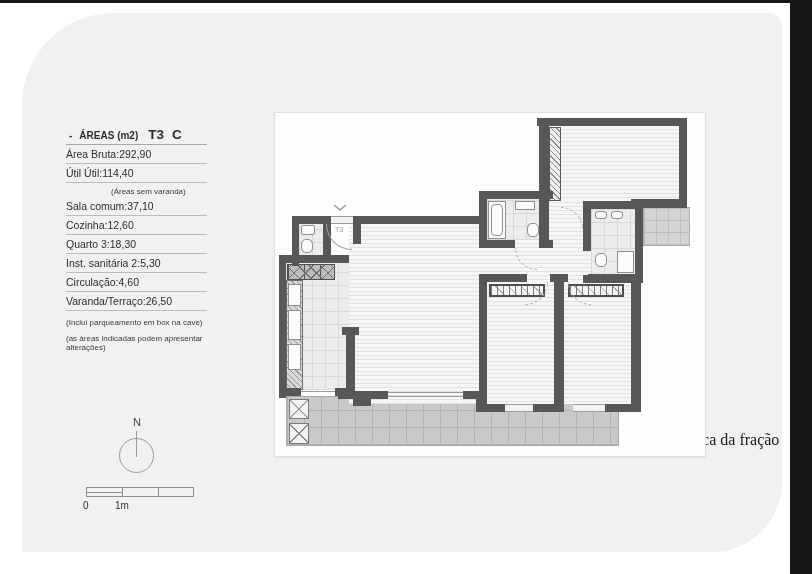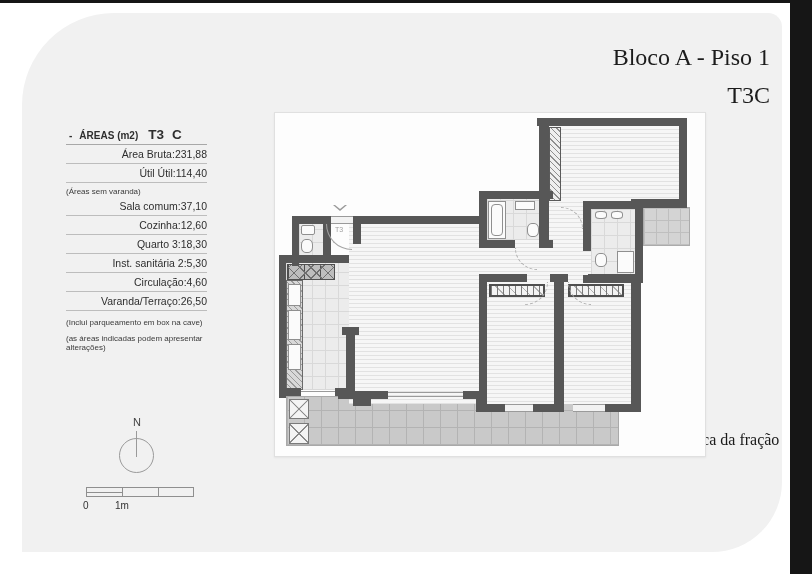--- a/index.html
+++ b/index.html
@@ -18,23 +18,23 @@
                  font-family:"Liberation Serif", serif; color:#1c1c1c; }
   .title-line  { font-size:24px; line-height:38px; }
 
   
   .areas { left:66px; top:127px; width:141px; color:#2e2e2e; }
   .areas-header { display:flex; align-items:baseline; height:18px;
                   border-bottom:1px solid #a8a8a8; font-size:10px; font-weight:bold; }
   .areas-header .dash { margin-right:7px; margin-left:3px; }
   .areas-header .typ  { font-size:13.5px; margin-left:10px; }
   .areas-header .frac { font-size:13.5px; margin-left:8px; }
-  .arow { display:flex; justify-content:flex-end; align-items:center;
+  .arow { display:flex; justify-content:flex-start; align-items:center;
           height:19px; font-size:10.5px; border-bottom:1px solid #bdbdbd; }
-  .anote { font-size:8px; color:#3a3a3a; padding:4px 0 2px 0; height:14px; }
+  .anote { font-size:8px; color:#3a3a3a; padding:4px 0 2px 0; height:14px;margin-left:45px; }
   .afoot { font-size:8px; color:#3a3a3a; margin-top:7px; }
 
   
   .compass-n    { left:130px; top:416px; font-size:11px; color:#444; width:14px; text-align:center; }
   .compass-line { left:136px; top:431px; width:1px; height:26px; background:#9a9a9a; }
   .compass-circ { left:119px; top:438px; width:35px; height:35px; border:1px solid #9a9a9a;
                   border-radius:50%; background:transparent; }
 
   
   .scalebar { left:86px; top:487px; width:108px; height:10px; border:1px solid #8f8f8f; }
@@ -92,35 +92,31 @@
   .plan-lbl { font-size:7px; color:#a0a0a0; }
 </style>
 </head>
 <body>
 
 <div class="canvas">
   <div class="abs topbar"></div>
   <div class="abs rightbar"></div>
   <div class="abs panel"></div>
 
-  <div class="abs title-block">
-    <div class="title-line">Bloco A - Piso 1</div>
-    <div class="title-line">T3C</div>
-  </div>
 
   <div class="abs areas">
     <div class="areas-header">
       <span class="dash">-</span>
       <span>ÁREAS (m2)</span>
       <span class="typ">T3</span>
       <span class="frac">C</span>
     </div>
     <div class="arow">
       <span>Área Bruta:</span>
-      <span>231,88</span>
+      <span>292,90</span>
     </div>
     <div class="arow">
       <span>Útil Útil:</span>
       <span>114,40</span>
     </div>
     <div class="anote">(Áreas sem varanda)</div>
     <div class="arow">
       <span>Sala comum:</span>
       <span>37,10</span>
     </div>

